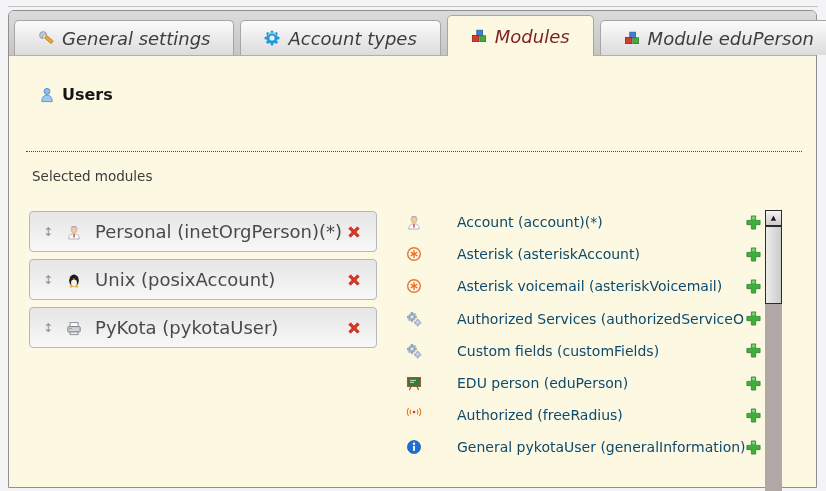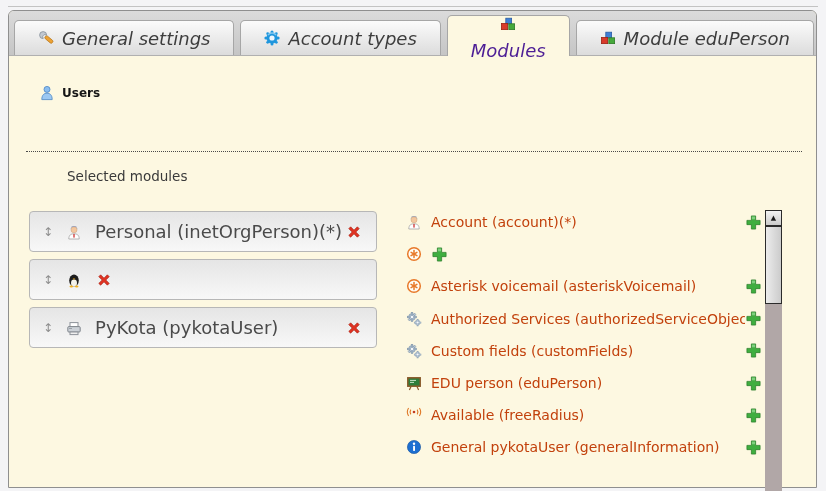--- a/index.html
+++ b/index.html
@@ -27,48 +27,48 @@
   .tab{
     display:flex;align-items:center;gap:8px;
     padding:0 23px;height:35px;
     background:linear-gradient(#fbfbfb,#dcdcdc);
     border:1px solid #a6a6a6;border-bottom:none;
     border-radius:5px 5px 0 0;
     font-size:18px;color:#3d3d3d;cursor:pointer;white-space:nowrap;
     position:relative;z-index:1;box-sizing:border-box;font-style:italic;
   }
   .tab.active{
-    background:#fdf8e1;height:41px;margin-bottom:-1px;z-index:3;color:#4c1d95;flex-direction:column;
+    background:#fdf8e1;height:41px;margin-bottom:-1px;z-index:3;color:#7f1d1d;
   }
   .ic{width:16px;height:16px;flex:0 0 16px;}
   
   .content{position:absolute;left:0;top:45px;right:0;bottom:0;}
   .section-header{position:absolute;left:30px;top:29px;display:flex;align-items:center;gap:7px;}
-  .section-title{font-size:12px;font-weight:bold;color:#151515;}
+  .section-title{font-size:16px;font-weight:bold;color:#151515;}
   .divider{position:absolute;left:17px;top:95px;width:776px;height:0;border-bottom:1px dotted #4a4a4a;}
-  .col-label{position:absolute;font-size:13.5px;color:#3a3a3a;margin-left:35px;}
+  .col-label{position:absolute;font-size:13.5px;color:#3a3a3a;}
   #selected-label{left:23px;top:112px;}
   #available-label{left:397px;top:112px;}
   
   #selected-list{position:absolute;left:20px;top:155px;width:348px;}
   .sel-row{
     height:41px;box-sizing:border-box;margin-bottom:7px;
     border:1px solid #b7b7b7;border-radius:4px;
     background:linear-gradient(#e5e5e5,#f8f8f8);
     display:flex;align-items:center;padding:0 13px;cursor:move;
   }
   .drag{color:#8b8b8b;font-size:12px;margin-right:13px;line-height:1;}
   .sel-row .ic{margin-right:13px;}
   .sel-label{flex:1;font-size:18px;color:#4a4a4a;white-space:nowrap;overflow:hidden;}
   .del-btn{width:18px;height:18px;cursor:pointer;flex:0 0 18px;}
   
   #available-list{position:absolute;left:397px;top:150px;width:356px;}
   .av-row{height:32.2px;display:flex;align-items:center;}
   .av-row .ic{margin-right:9px;}
-  .av-label{flex:1;font-size:14px;color:#c2410c;white-space:nowrap;overflow:hidden;}
+  .av-label{flex:1;font-size:14px;color:#0c4a6e;white-space:nowrap;overflow:hidden;margin-left:26px;}
   .add-btn{width:17px;height:17px;cursor:pointer;flex:0 0 17px;}
   
   .sb{position:absolute;left:756px;top:154px;width:17px;height:300px;background:#b1a7a7;}
   .sb-btn{
     position:absolute;left:0;width:17px;height:16px;box-sizing:border-box;
     background:linear-gradient(#f3f3f3,#cccccc);border:1px solid #2b2b2b;
     display:flex;align-items:center;justify-content:center;
     font-size:7px;color:#1a1a1a;cursor:pointer;line-height:1;
   }
   .sb-up{top:0;}
@@ -246,20 +246,21 @@
           <span class="sel-label">Personal (inetOrgPerson)(*)</span>
           <svg class="del-btn">
             <use href="#delete-icon"></use>
           </svg>
         </div>
         <div class="sel-row">
           <span class="drag">↕</span>
           <svg class="ic">
             <use href="#tux-icon"></use>
           </svg>
+          <span class="sel-label">Unix (posixAccount)</span>
           <svg class="del-btn">
             <use href="#delete-icon"></use>
           </svg>
         </div>
         <div class="sel-row">
           <span class="drag">↕</span>
           <svg class="ic">
             <use href="#printer-icon"></use>
           </svg>
           <span class="sel-label">PyKota (pykotaUser)</span>
@@ -275,20 +276,21 @@
           </svg>
           <span class="av-label">Account (account)(*)</span>
           <svg class="add-btn">
             <use href="#add-icon"></use>
           </svg>
         </div>
         <div class="av-row">
           <svg class="ic">
             <use href="#asterisk-icon"></use>
           </svg>
+          <span class="av-label">Asterisk (asteriskAccount)</span>
           <svg class="add-btn">
             <use href="#add-icon"></use>
           </svg>
         </div>
         <div class="av-row">
           <svg class="ic">
             <use href="#asterisk-icon"></use>
           </svg>
           <span class="av-label">Asterisk voicemail (asteriskVoicemail)</span>
           <svg class="add-btn">
@@ -319,21 +321,21 @@
           </svg>
           <span class="av-label">EDU person (eduPerson)</span>
           <svg class="add-btn">
             <use href="#add-icon"></use>
           </svg>
         </div>
         <div class="av-row">
           <svg class="ic">
             <use href="#antenna-icon"></use>
           </svg>
-          <span class="av-label">Available (freeRadius)</span>
+          <span class="av-label">Authorized (freeRadius)</span>
           <svg class="add-btn">
             <use href="#add-icon"></use>
           </svg>
         </div>
         <div class="av-row">
           <svg class="ic">
             <use href="#info-icon"></use>
           </svg>
           <span class="av-label">General pykotaUser (generalInformation)</span>
           <svg class="add-btn">

